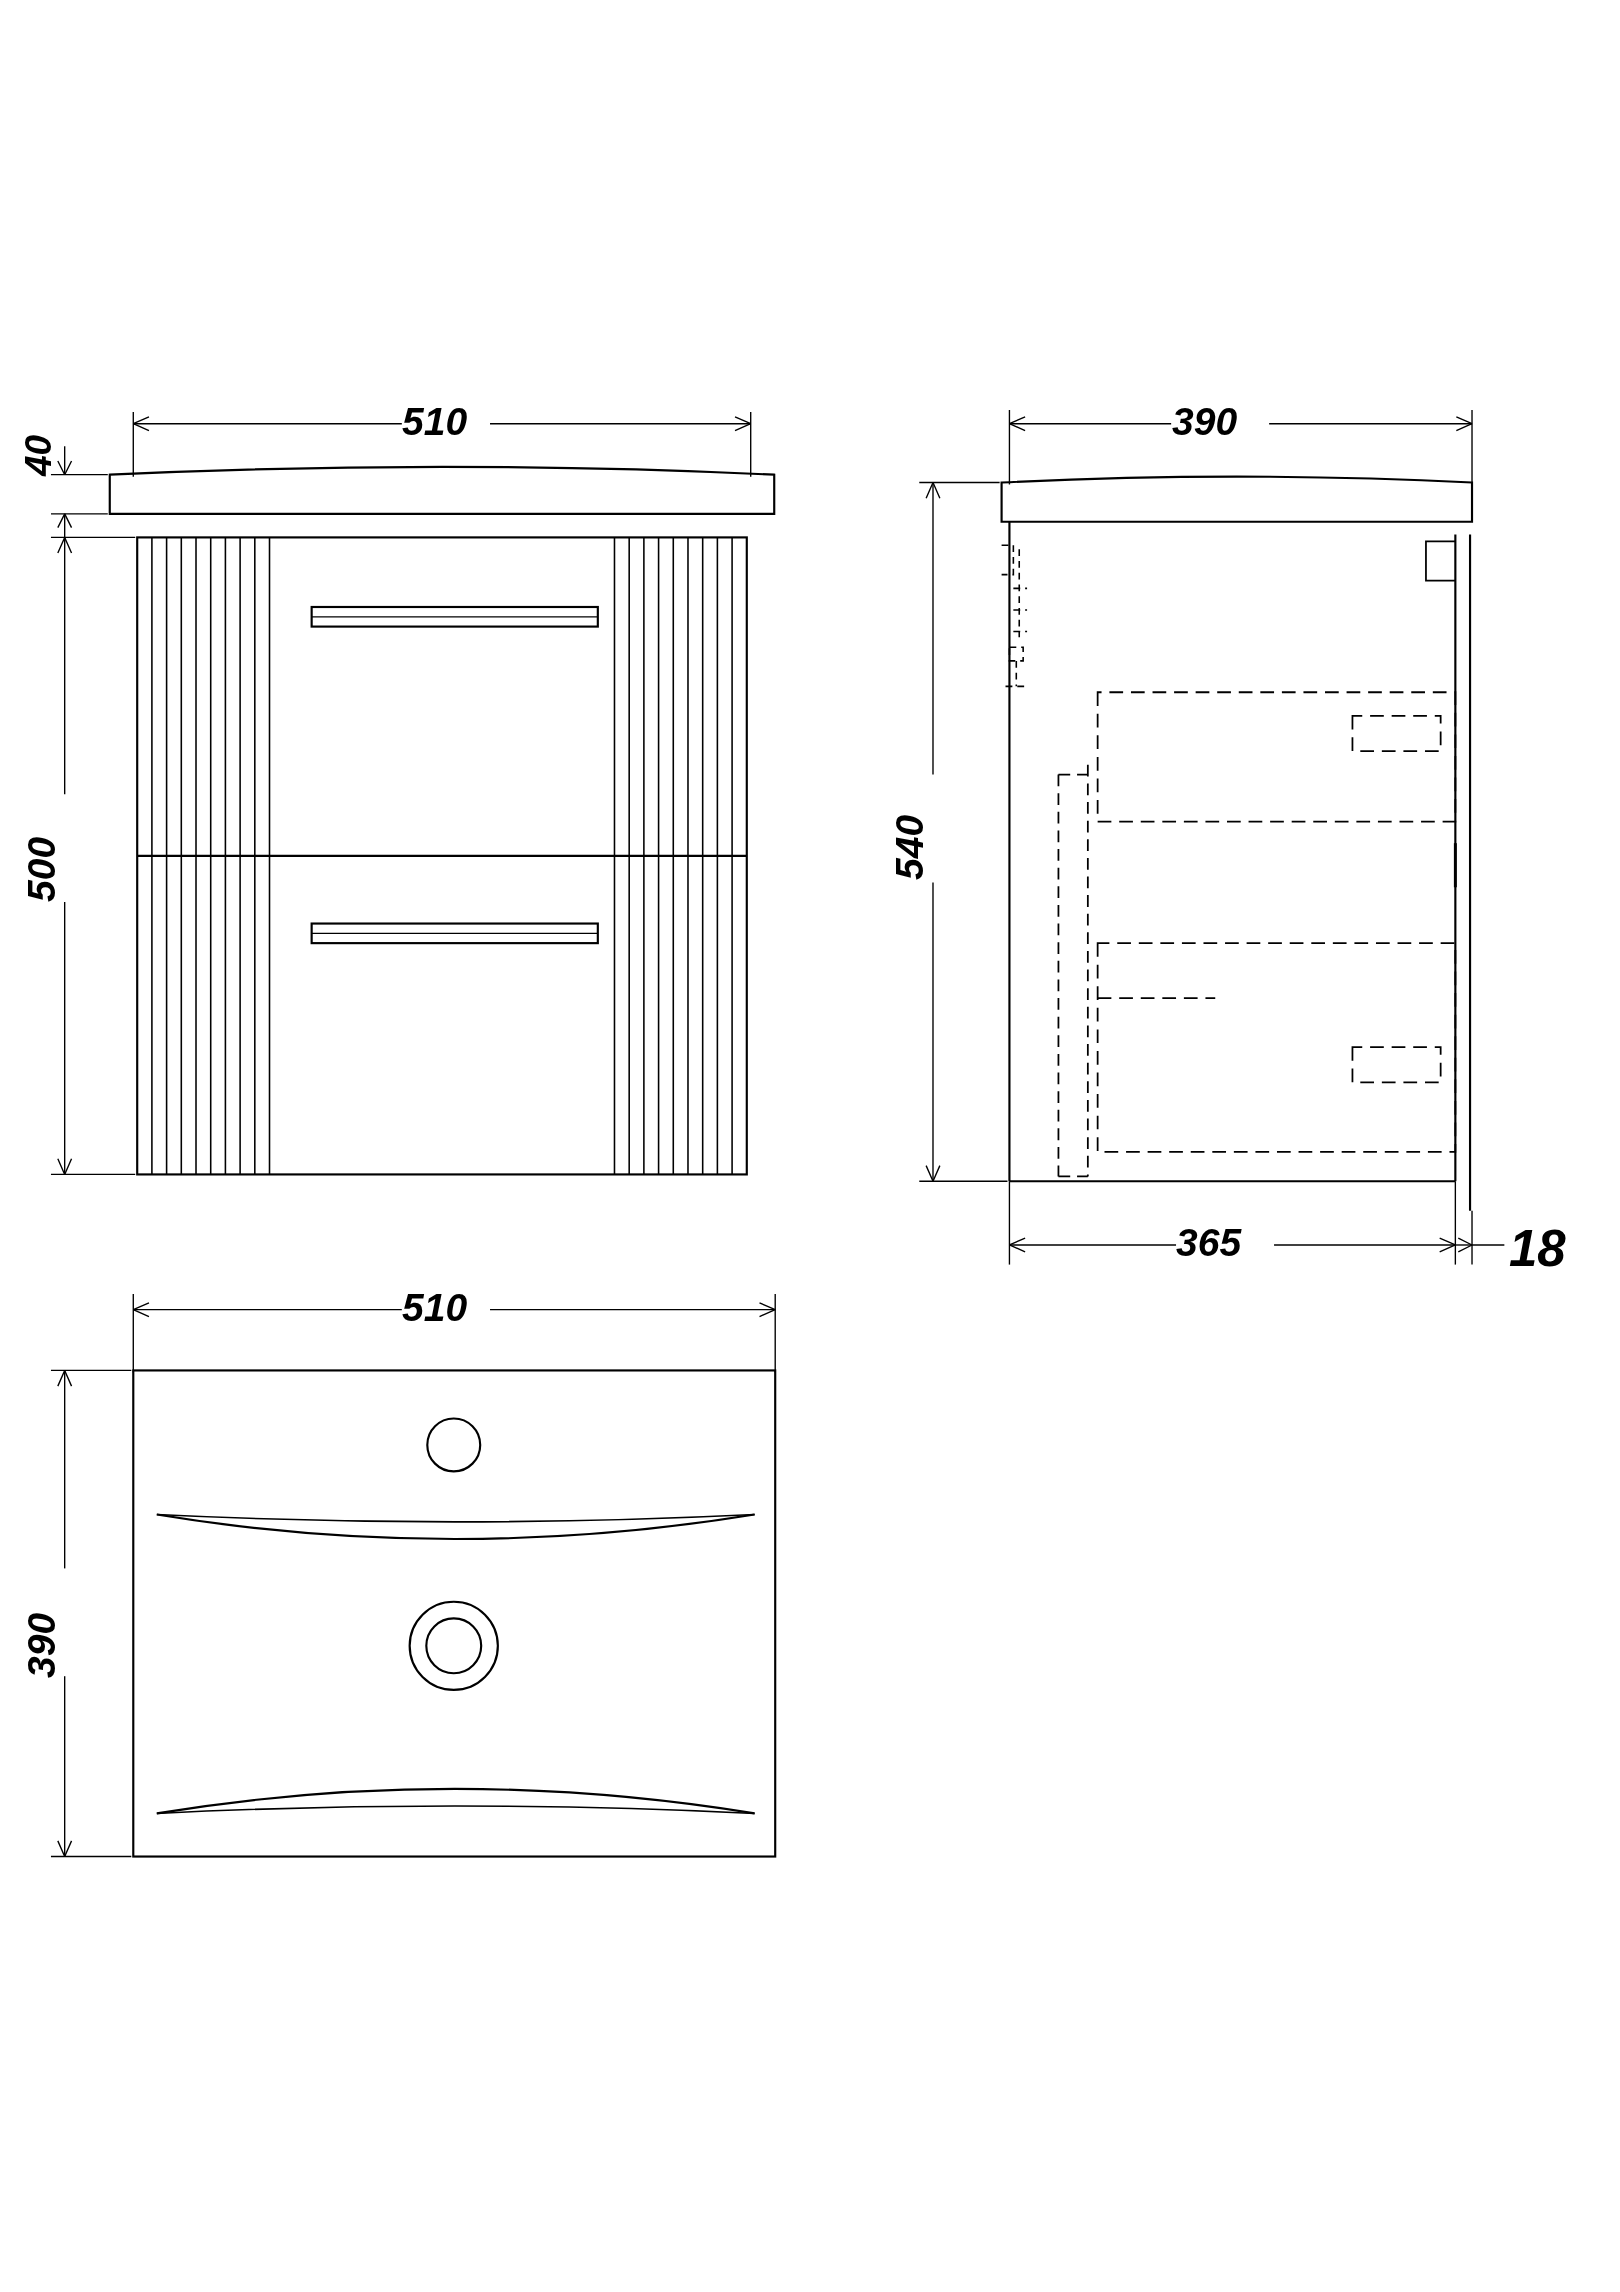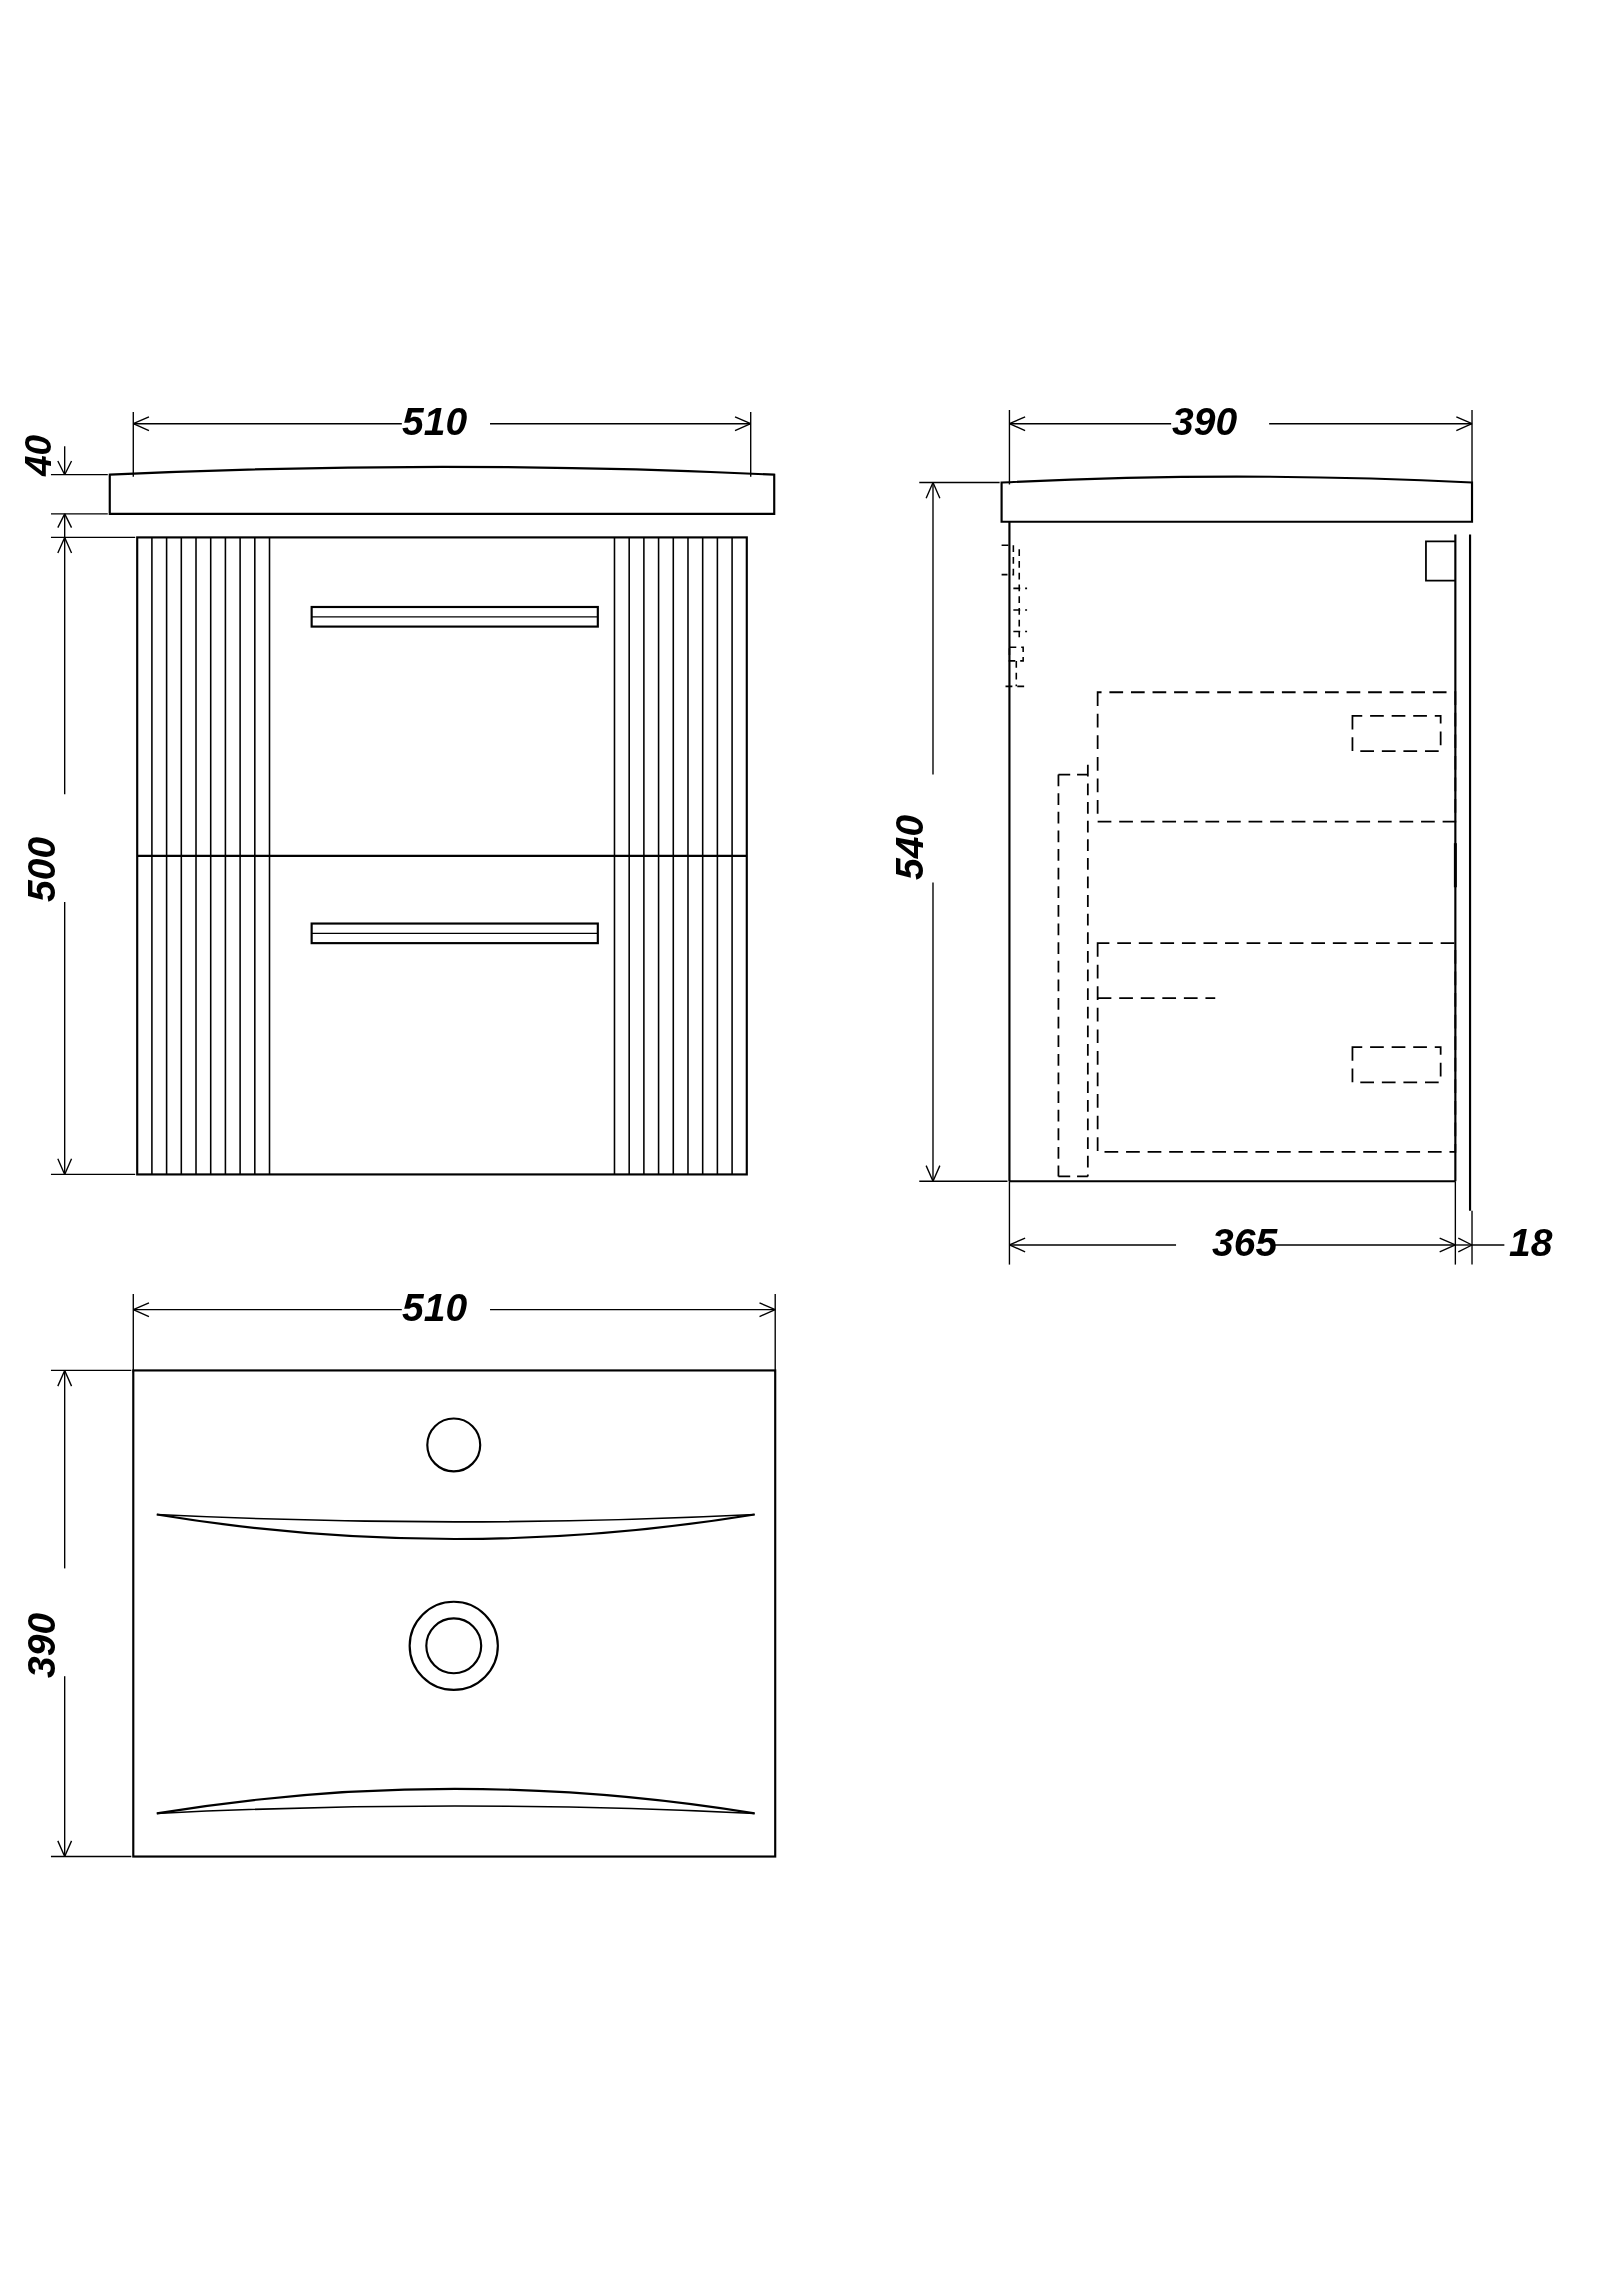--- a/index.html
+++ b/index.html
@@ -223,22 +223,22 @@
   <div class="dim-label" style="left: 402px; top: 402px; font-size: 39px;">510</div>
 
   <div class="dim-label vert" style="left: 19.6px; top: 476px; font-size: 37px; transform: rotate(-90deg); transform-origin: 0 0;">40</div>
 
   <div class="dim-label vert" style="left: 21.6px; top: 902px; font-size: 39px; transform: rotate(-90deg); transform-origin: 0 0;">500</div>
 
   <div class="dim-label" style="left: 1172px; top: 402px; font-size: 39px;">390</div>
 
   <div class="dim-label vert" style="left: 890px; top: 880px; font-size: 39px; transform: rotate(-90deg); transform-origin: 0 0;">540</div>
 
-  <div class="dim-label" style="left: 1176px; top: 1223px; font-size: 39px; margin-left: 36px;">365</div>
-
-  <div class="dim-label" style="left: 1509px; top: 1223px; font-size: 39px;">18</div>
+  <div class="dim-label" style="left: 1176px; top: 1223px; font-size: 39px;">365</div>
+
+  <div class="dim-label" style="left: 1509px; top: 1223px; font-size: 51px;">18</div>
 
   <div class="dim-label" style="left: 402px; top: 1288px; font-size: 39px;">510</div>
 
   <div class="dim-label vert" style="left: 21.6px; top: 1678px; font-size: 39px; transform: rotate(-90deg); transform-origin: 0 0;">390</div>
 
 </div>
 
 
 </body></html>

